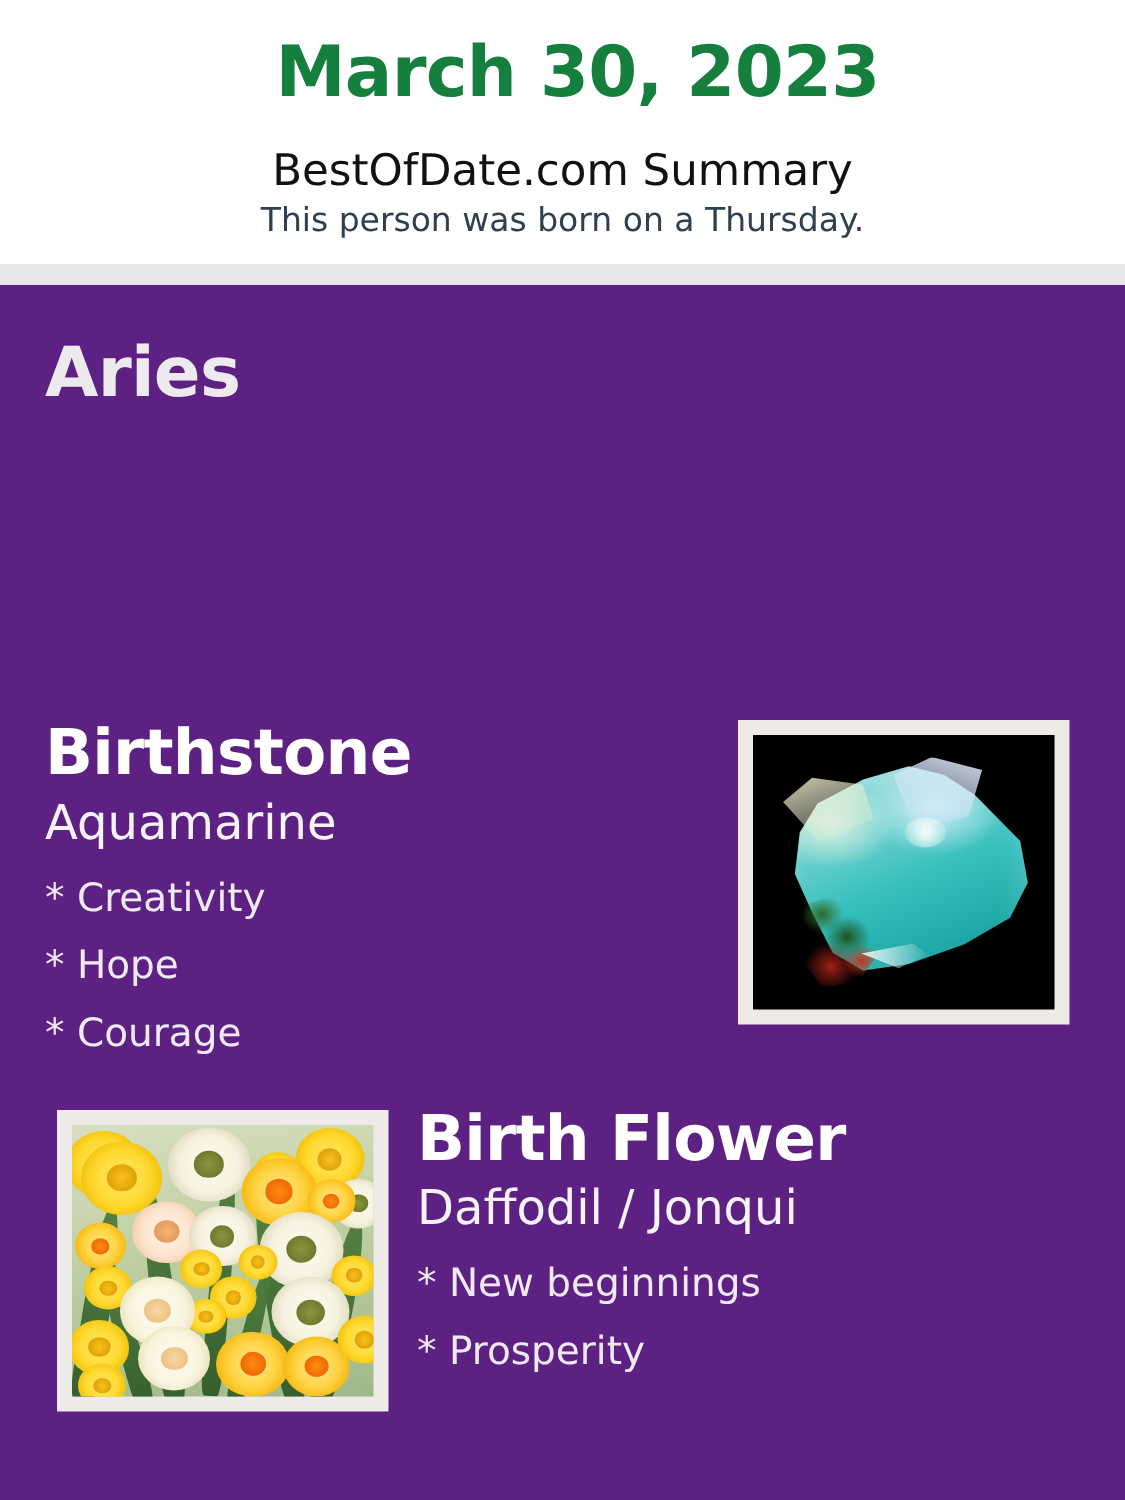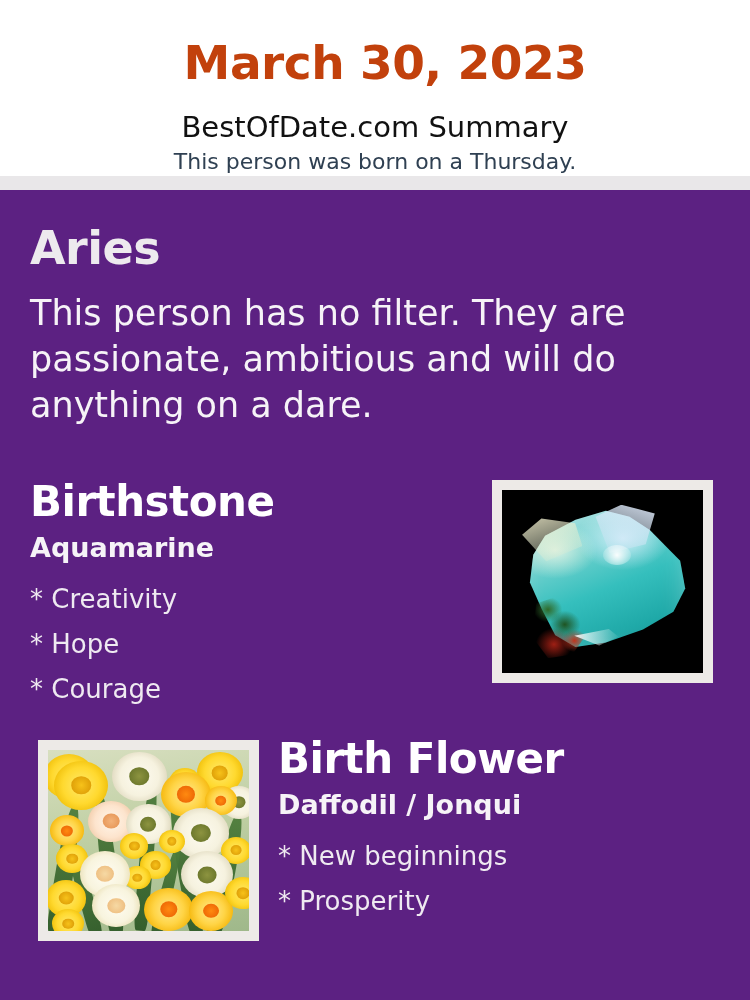--- a/index.html
+++ b/index.html
@@ -27,27 +27,27 @@
     position: absolute;
     left: 0;
     top: 0;
     width: 750px;
     height: 176px;
     background: #FFFFFF;
     text-align: center;
   }
 
   .header-date {
-    margin-top: 36px;
+    margin-top: 22px;
     font-family: "DejaVu Sans", sans-serif;
     font-size: 47px;
     font-weight: bold;
     line-height: 54px;
     letter-spacing: -0.5px;
-    color: #c2410c;
+    color: #15803d;
     padding-left: 20px;
   }
 
   .header-site {
     margin-top: 20px;
     font-family: "DejaVu Sans", sans-serif;
     font-size: 29px;
     font-weight: normal;
     line-height: 34px;
     color: #111111;
@@ -113,22 +113,22 @@
 
   .section-heading {
     font-size: 42px;
     font-weight: bold;
     line-height: 48px;
     color: #ffffff;
     letter-spacing: -0.5px;
   }
 
   .section-subheading {
-    font-size: 27px;
-    font-weight: bold;
+    font-size: 32px;
+    font-weight: normal;
     line-height: 42px;
     color: #F6F3F7;
     margin-top: 1px;
   }
 
   .trait-list { margin-top: 8px; }
 
   .trait {
     font-size: 26px;
     font-weight: normal;
@@ -315,21 +315,20 @@
     <div class="header-date">March 30, 2023</div>
     <div class="header-site">BestOfDate.com Summary</div>
     <div class="header-weekday">This person was born on a Thursday.</div>
   </div>
 
   <div class="divider"></div>
 
   <div class="body-panel">
 
     <div class="zodiac-title">Aries</div>
-    <div class="zodiac-desc">This person has no filter. They are passionate, ambitious and will do anything on a dare.</div>
 
     <div class="stone-block">
       <div class="section-heading">Birthstone</div>
       <div class="section-subheading">Aquamarine</div>
       <div class="trait-list">
         <div class="trait">* Creativity</div>
         <div class="trait">* Hope</div>
         <div class="trait">* Courage</div>
       </div>
     </div>

